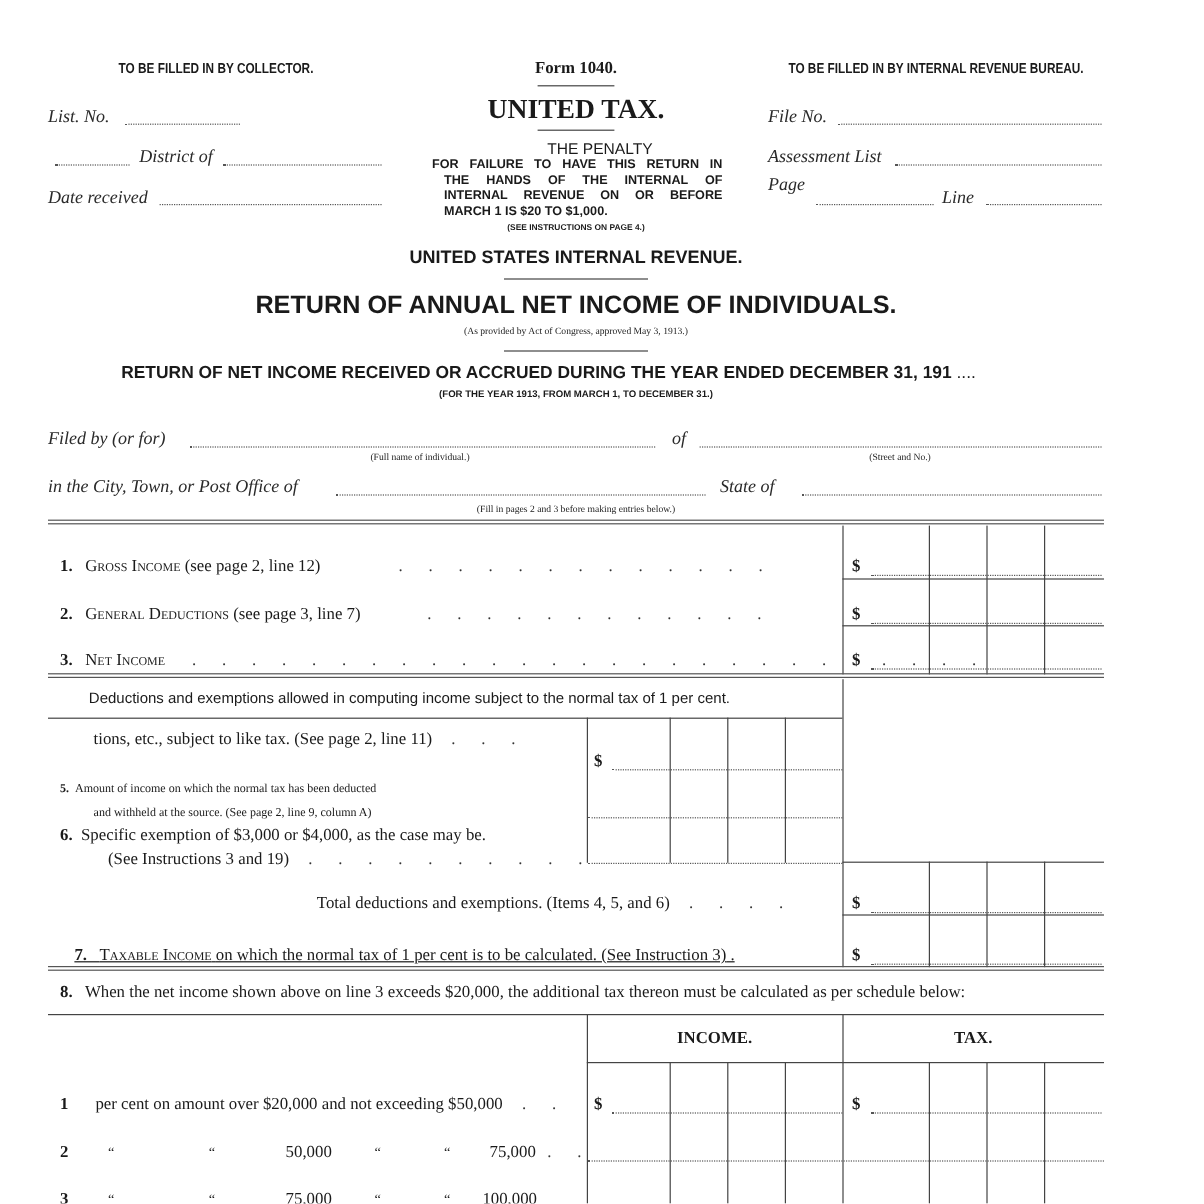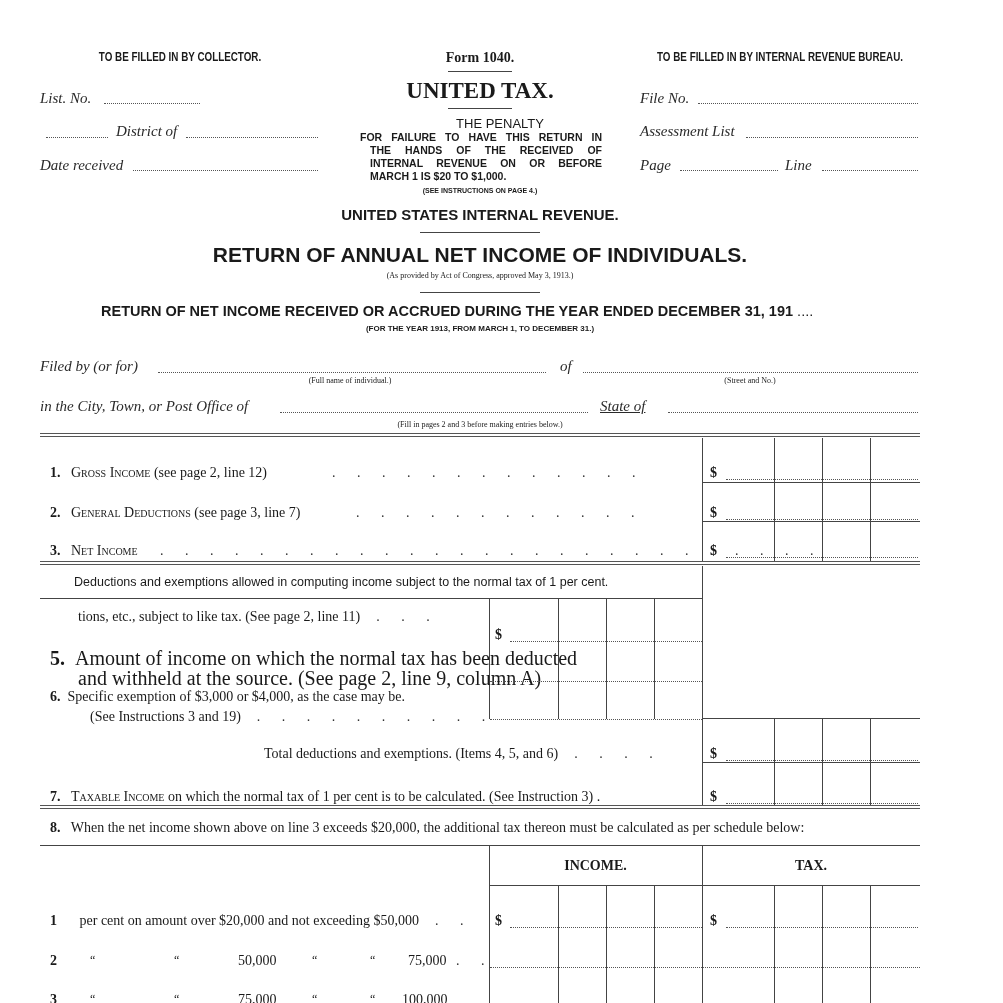--- a/index.html
+++ b/index.html
@@ -39,29 +39,29 @@
 <div class="abs dots" style="left:46px;width:62px;top:137px;"></div>
 <div class="abs ital" style="left:116px;top:123px;">District of</div>
 <div class="abs dots" style="left:186px;width:132px;top:137px;"></div>
 <div class="abs ital" style="left:40px;top:157px;">Date received</div>
 <div class="abs dots" style="left:133px;width:185px;top:170px;"></div>
 
 <div class="abs ital" style="left:640px;top:90px;">File No.</div>
 <div class="abs dots" style="left:698px;width:220px;top:103px;"></div>
 <div class="abs ital" style="left:640px;top:123px;">Assessment List</div>
 <div class="abs dots" style="left:746px;width:172px;top:137px;"></div>
-<div class="abs ital" style="left:640px;top:157px;">Page</div>
+<div class="abs ital" style="left:640px;top:146px;">Page</div>
 <div class="abs dots" style="left:680px;width:98px;top:170px;"></div>
 <div class="abs ital" style="left:785px;top:157px;">Line</div>
 <div class="abs dots" style="left:822px;width:96px;top:170px;"></div>
 
 <div class="abs sans center" style="left:380px;width:240px;top:117px;font-size:13px;font-weight:normal;line-height:13px;">THE PENALTY</div>
 <div class="abs sans" style="left:360px;width:242px;top:131px;font-size:10.5px;font-weight:bold;line-height:13px;text-align:justify;">
   <div style="text-align:justify;text-align-last:justify;">FOR FAILURE TO HAVE THIS RETURN IN</div>
-  <div style="text-align:justify;text-align-last:justify;padding-left:10px;">THE HANDS OF THE RECEIVED OF</div>
+  <div style="text-align:justify;text-align-last:justify;padding-left:10px;">THE HANDS OF THE INTERNAL OF</div>
   <div style="text-align:justify;text-align-last:justify;padding-left:10px;">INTERNAL REVENUE ON OR BEFORE</div>
   <div style="padding-left:10px;">MARCH 1 IS $20 TO $1,000.</div>
 </div>
 <div class="abs sans center" style="left:360px;width:240px;top:187px;font-size:7px;font-weight:bold;">(SEE INSTRUCTIONS ON PAGE 4.)</div>
 
 <div class="abs sans center" style="left:280px;width:400px;top:206px;font-size:15px;font-weight:bold;">UNITED STATES INTERNAL REVENUE.</div>
 <div class="abs hline" style="left:420px;width:120px;top:232px;"></div>
 <div class="abs sans center" style="left:100px;width:760px;top:243px;font-size:21px;font-weight:bold;">RETURN OF ANNUAL NET INCOME OF INDIVIDUALS.</div>
 <div class="abs serif center" style="left:280px;width:400px;top:271px;font-size:8px;">(As provided by Act of Congress, approved May 3, 1913.)</div>
 <div class="abs hline" style="left:420px;width:120px;top:292px;"></div>
@@ -73,21 +73,21 @@
 
 <div class="abs ital" style="left:40px;top:358px;">Filed by (or for)</div>
 <div class="abs dots" style="left:158px;width:388px;top:372px;"></div>
 <div class="abs serif center" style="left:250px;width:200px;top:376px;font-size:8px;">(Full name of individual.)</div>
 <div class="abs ital" style="left:560px;top:358px;">of</div>
 <div class="abs dots" style="left:583px;width:335px;top:372px;"></div>
 <div class="abs serif center" style="left:650px;width:200px;top:376px;font-size:8px;">(Street and No.)</div>
 
 <div class="abs ital" style="left:40px;top:398px;">in the City, Town, or Post Office of</div>
 <div class="abs dots" style="left:280px;width:308px;top:412px;"></div>
-<div class="abs ital" style="left:600px;top:398px;text-decoration:underline;">State of</div>
+<div class="abs ital" style="left:600px;top:398px;">State of</div>
 <div class="abs dots" style="left:668px;width:250px;top:412px;"></div>
 <div class="abs serif center" style="left:330px;width:300px;top:420px;font-size:8px;">(Fill in pages 2 and 3 before making entries below.)</div>
 
 <div class="abs dbl" style="left:40px;width:880px;top:433px;"></div>
 <div class="abs vline" style="left:702px;top:438px;height:124px;"></div>
 <div class="abs vline" style="left:774px;top:438px;height:124px;"></div>
 <div class="abs vline" style="left:822px;top:438px;height:124px;"></div>
 <div class="abs vline" style="left:870px;top:438px;height:124px;"></div>
 <div class="abs hline" style="left:702px;width:218px;top:482px;"></div>
 <div class="abs hline" style="left:702px;width:218px;top:521px;"></div>
@@ -128,21 +128,21 @@
 <div class="abs vline" style="left:558px;top:598px;height:121px;"></div>
 <div class="abs vline" style="left:606px;top:598px;height:121px;"></div>
 <div class="abs vline" style="left:654px;top:598px;height:121px;"></div>
 
 <div class="abs" style="left:50px;top:607px;font-size:14px;line-height:20px;white-space:nowrap;">
   <div style="padding-left:28px;"><span>tions, etc., subject to like tax. (See page 2, line 11)</span> <span class="leader">&nbsp;. . .</span></div>
 </div>
 <span class="abs dollar" style="left:495px;top:627px;">$</span>
 <div class="abs dots" style="left:510px;width:192px;top:641px;"></div>
 
-<div class="abs" style="left:50px;top:648px;font-size:20px;line-height:20px;white-space:nowrap;">
+<div class="abs" style="left:50px;top:648px;font-size:10px;line-height:20px;white-space:nowrap;">
   <div><span class="num">5.</span>&nbsp;&nbsp;<span>Amount of income on which the normal tax has been deducted</span></div>
   <div style="padding-left:28px;">and withheld at the source. (See page 2, line 9, column A)</div>
 </div>
 <div class="abs dots" style="left:490px;width:212px;top:681px;"></div>
 
 <div class="abs" style="left:50px;top:687px;font-size:14px;line-height:20px;white-space:nowrap;">
   <div><span class="num">6.</span>&nbsp;&nbsp;<span>Specific exemption of $3,000 or $4,000, as the case may be.</span></div>
   <div style="padding-left:40px;"><span>(See Instructions 3 and 19)</span> <span class="leader">&nbsp;. . . . . . . . . .</span></div>
 </div>
 <div class="abs dots" style="left:490px;width:212px;top:719px;"></div>
@@ -152,21 +152,21 @@
 <div class="abs vline" style="left:822px;top:718px;height:88px;"></div>
 <div class="abs vline" style="left:870px;top:718px;height:88px;"></div>
 
 <div class="abs" style="left:264px;top:746px;font-size:14px;white-space:nowrap;">
   <span>Total deductions and exemptions. (Items 4, 5, and 6)</span> <span class="leader">&nbsp;. . . .</span>
 </div>
 <span class="abs dollar" style="left:710px;top:746px;">$</span>
 <div class="abs dots" style="left:726px;width:192px;top:760px;"></div>
 <div class="abs hline" style="left:702px;width:218px;top:762px;"></div>
 
-<div class="abs" style="left:50px;top:789px;font-size:14px;white-space:nowrap;">
+<div class="abs" style="left:62px;top:789px;font-size:14px;white-space:nowrap;text-decoration:underline;">
   <span class="num">7.</span>&nbsp;&nbsp;
   <span class="sc">Taxable Income</span>
   <span>on which the normal tax of 1 per cent is to be calculated. (See Instruction 3)</span> .
 </div>
 <span class="abs dollar" style="left:710px;top:789px;">$</span>
 <div class="abs dots" style="left:726px;width:192px;top:803px;"></div>
 <div class="abs dbl" style="left:40px;width:880px;top:805px;"></div>
 
 <div class="abs" style="left:50px;top:820px;font-size:14px;white-space:nowrap;">
   <span class="num">8.</span>&nbsp;&nbsp;

